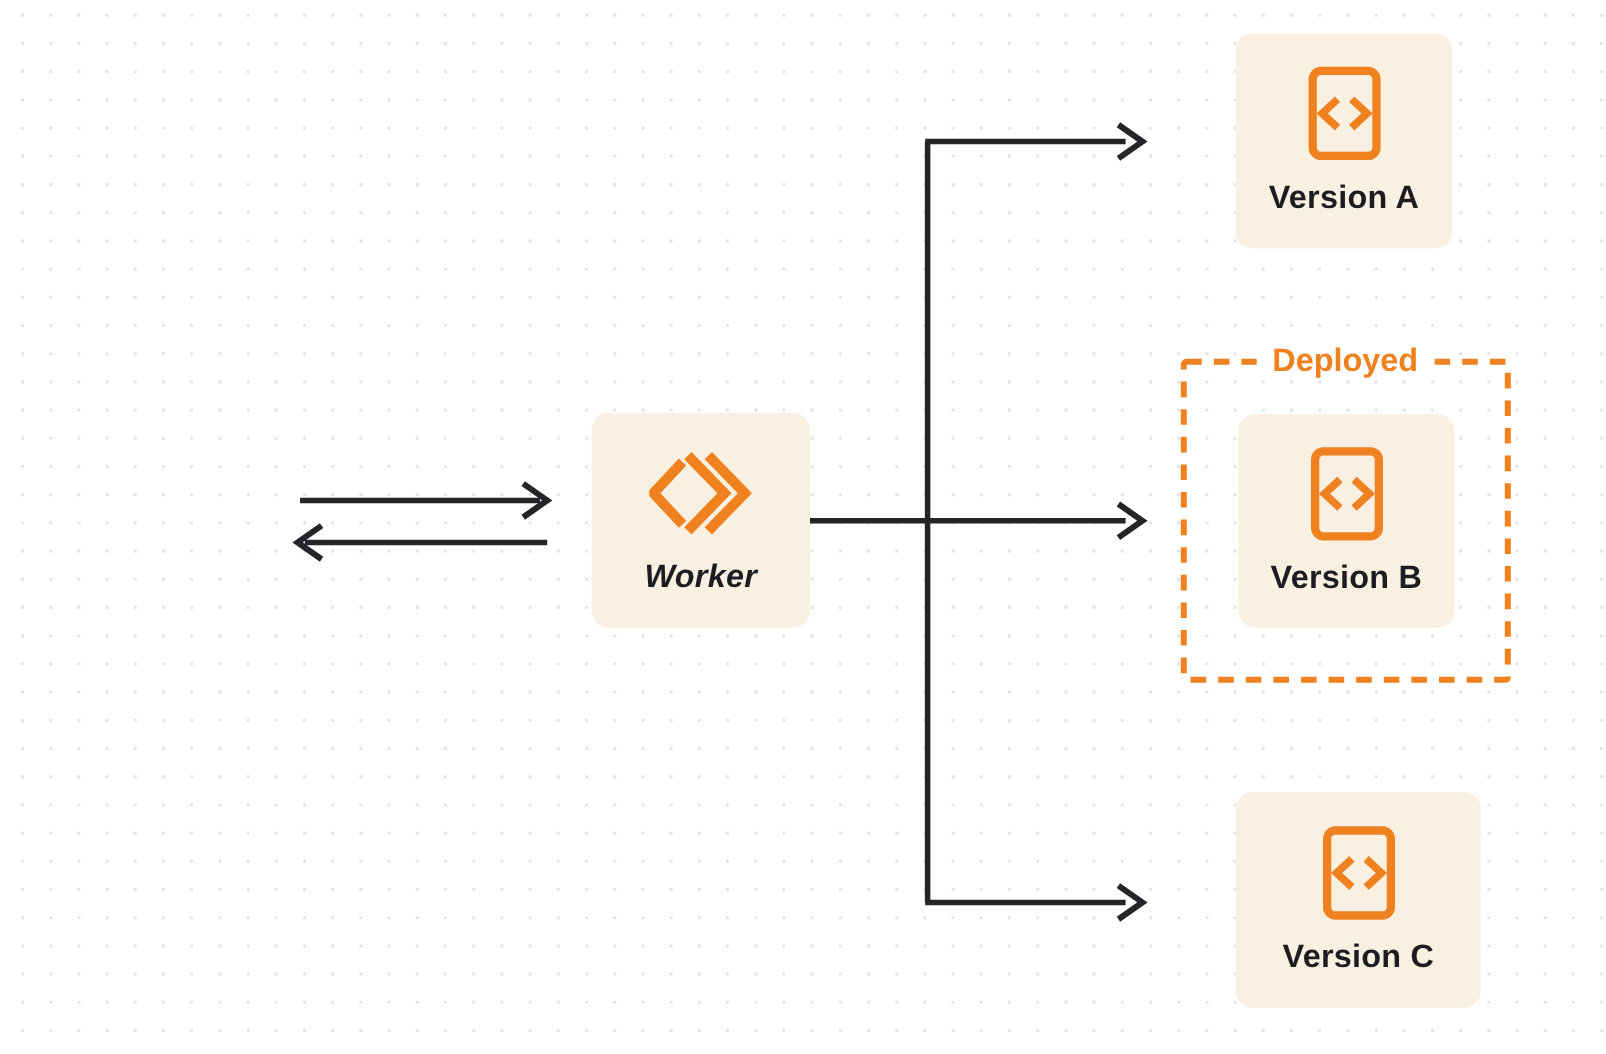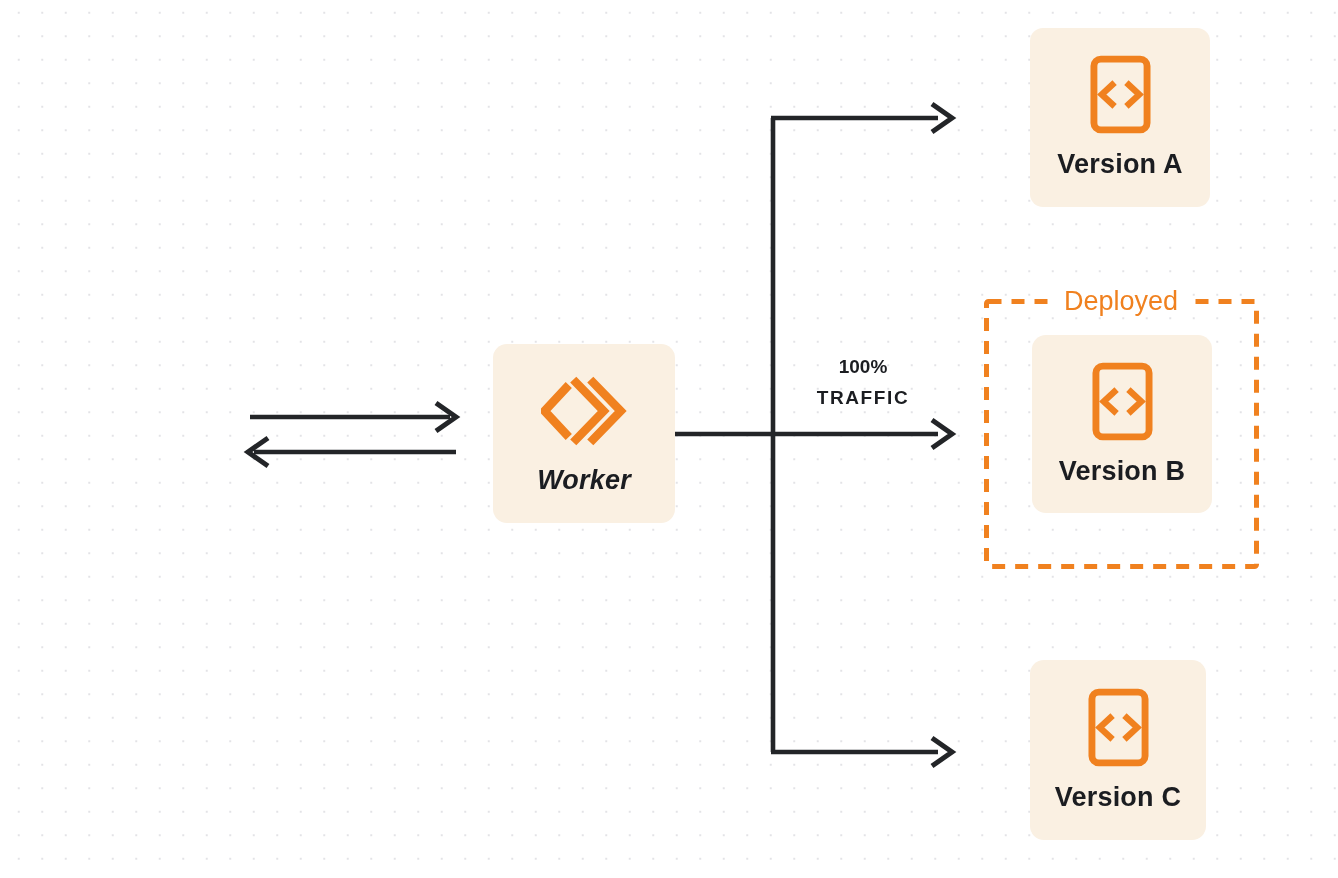--- a/index.html
+++ b/index.html
@@ -43,37 +43,37 @@
     align-items:center;justify-content:center;
     gap:15px;
   }
   .node .label{
     font-size:27px;font-weight:700;color:var(--c-text);
     letter-spacing:.2px;white-space:nowrap;
   }
   .node-client{left:31px;top:345px;width:181px;height:179px;background:var(--c-gray);}
   .node-worker{left:493px;top:344px;width:182px;height:179px;background:var(--c-cream);font-style:italic;}
   .node-version-a{left:1030px;top:28px;width:180px;height:179px;background:var(--c-cream);border-radius:13px;}
-  .node-version-b{left:1032px;top:335px;width:180px;height:178px;background:var(--c-cream);}
-  .node-version-c{left:1030px;top:660px;width:176px;height:180px;background:var(--c-cream);}
+  .node-version-b{left:1032px;top:345px;width:180px;height:178px;background:var(--c-cream);}
+  .node-version-c{left:1030px;top:660px;width:204px;height:180px;background:var(--c-cream);}
   .icon svg{display:block;}
   .icon .stroke{stroke:var(--c-orange);fill:none;stroke-linejoin:miter;}
   .traffic-label{
     position:absolute;z-index:2;
     left:793px;top:351px;width:140px;
     text-align:center;color:var(--c-text);
     font-weight:700;font-size:19px;line-height:31px;
   }
   .traffic-label .line2{letter-spacing:1.6px;}
   .deployed-label{
     position:absolute;z-index:3;
     left:1121px;top:301px;
     transform:translate(-50%,-50%);
     color:var(--c-orange);
-    font-weight:400;font-size:27px;
+    font-weight:700;font-size:27px;
     background:var(--c-bg);
     padding:0 13px;
     white-space:nowrap;
   }
 </style>
 </head>
 <body>
 
 <div class="canvas">
 
@@ -149,20 +149,16 @@
     <span class="icon">
       <svg width="61" height="79" viewBox="0 0 62 80">
         <rect class="stroke" stroke-width="7" x="4" y="4" width="54" height="72" rx="7"></rect>
         <polyline class="stroke" stroke-width="6.5" points="25,28 12,40 25,52"></polyline>
         <polyline class="stroke" stroke-width="6.5" points="37,28 50,40 37,52"></polyline>
       </svg>
     </span>
     <span class="label">Version C</span>
   </div>
 
-  <div class="traffic-label">
-    <div class="line1">100%</div>
-    <div class="line2">TRAFFIC</div>
-  </div>
 
   <div class="deployed-label">Deployed</div>
 
 </div>
 
 </body></html>

